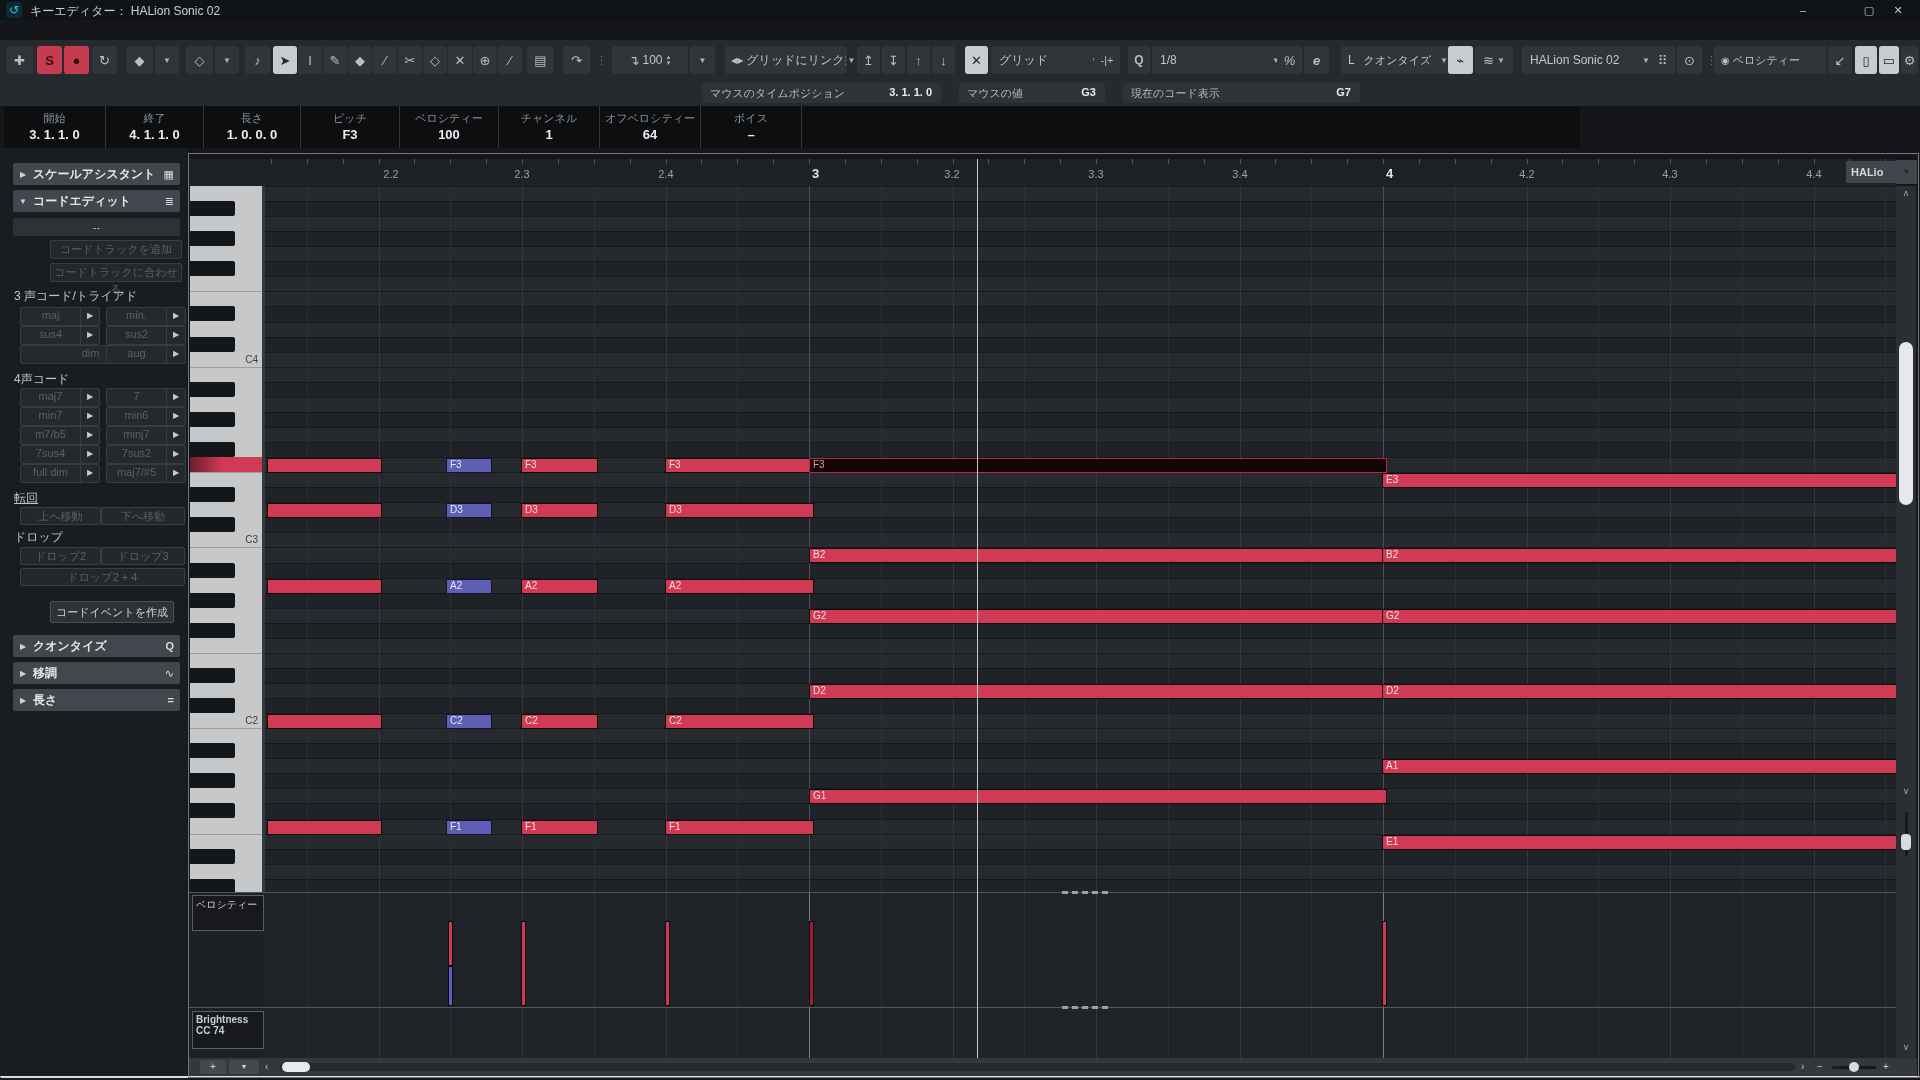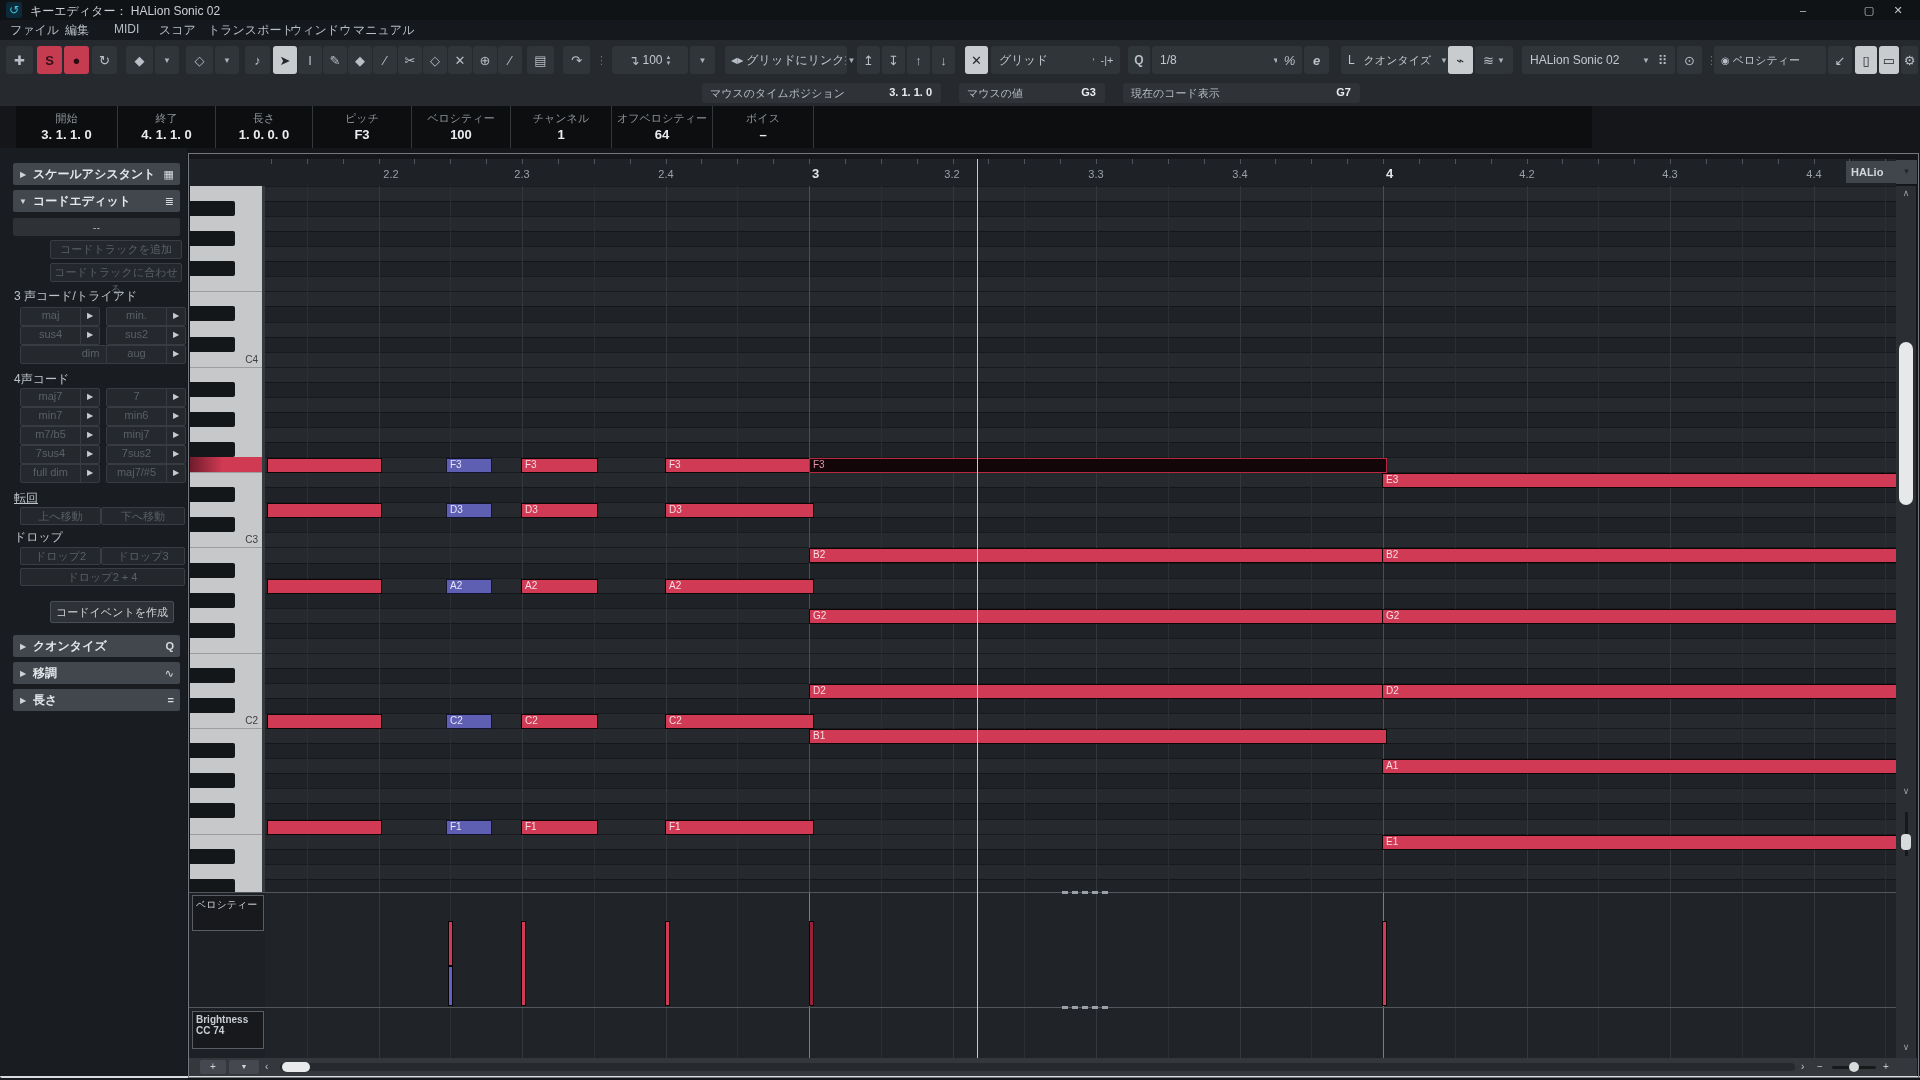--- a/index.html
+++ b/index.html
@@ -21,21 +21,21 @@
   .tb-btn.active{background:#c9cccf;color:#23262a;}
   .tb-dd{font-size:8px;color:#aab0b6;}
   .tb-label{font-size:12px;color:#c3c8cd;white-space:nowrap;}
   .tb-more{position:absolute;top:10px;width:6px;color:#6d737a;font-size:11px;line-height:20px;}
   
   #statusrow{left:0;top:80px;width:1920px;height:26px;background:#26292d;}
   .st-box{position:absolute;top:3px;height:20px;background:#2f3338;border-radius:3px;}
   .st-label{position:absolute;left:8px;top:3px;font-size:11px;color:#b9bfc5;white-space:nowrap;}
   .st-value{position:absolute;right:9px;top:3px;font-size:11px;color:#e9ecef;font-weight:bold;white-space:nowrap;}
   
-  #infoline{left:16px;top:106px;width:1576px;height:42px;background:#0c0e10;}
+  #infoline{left:4px;top:106px;width:1576px;height:42px;background:#0c0e10;}
   .il-col{position:absolute;top:0;height:42px;border-right:1px solid #34383d;}
   .il-label{position:absolute;left:0;right:0;top:5px;text-align:center;font-size:11px;color:#8d939a;white-space:nowrap;}
   .il-value{position:absolute;left:0;right:0;top:21px;text-align:center;font-size:13px;color:#eaedf0;font-weight:bold;white-space:nowrap;}
   
   #sidebar{left:0;top:148px;width:187px;height:932px;background:#191c20;}
   .sb-header{position:absolute;left:13px;width:167px;height:22px;background:#42474d;border-radius:2px;
              display:flex;align-items:center;font-size:12px;color:#e4e7ea;font-weight:bold;}
   .sb-header .tri{width:20px;text-align:center;font-size:8px;color:#cfd4d8;}
   .sb-header .hicon{position:absolute;right:6px;font-size:11px;color:#d6dade;font-weight:normal;}
   .sb-display{position:absolute;left:13px;width:167px;height:18px;background:#2e3237;border-radius:2px;
@@ -106,29 +106,20 @@
 <div id="stage">
 
   <div class="abs" id="titlebar">
     <div class="abs" id="app-icon">↺</div>
     <div class="abs" id="title-text">キーエディター： HALion Sonic 02</div>
     <div class="abs winctl" style="left:1781px;">–</div>
     <div class="abs winctl" style="left:1847px;">▢</div>
     <div class="abs winctl" style="left:1876px;">✕</div>
   </div>
 
-  <div class="abs" id="menubar">
-      <div class="menu-item" style="left: 10px;">ファイル</div>
-      <div class="menu-item" style="left: 65px;">編集</div>
-      <div class="menu-item" style="left: 114px;">MIDI</div>
-      <div class="menu-item" style="left: 159px;">スコア</div>
-      <div class="menu-item" style="left: 208px;">トランスポート</div>
-      <div class="menu-item" style="left: 290px;">ウィンドウ</div>
-      <div class="menu-item" style="left: 353px;">マニュアル</div>
-    </div>
 
   <div class="abs" id="toolbar">
     <div class="tb-btn" style="left:6px;width:27px;">
         <span>✚</span>
       </div>
     <div class="tb-btn red" style="left:37px;width:25px;">
         <span>S</span>
       </div>
     <div class="tb-btn red" style="left:64px;width:25px;">
         <span style="color:#2a0b12">●</span>
@@ -653,21 +644,21 @@
       <div class="note red" style="position: absolute; left: 256px; top: 634px; width: 72px; height: 13px;">F1</div>
       <div class="note red" style="position: absolute; left: 400px; top: 272px; width: 144px; height: 13px;">F3</div>
       <div class="note red" style="position: absolute; left: 400px; top: 317px; width: 144px; height: 13px;">D3</div>
       <div class="note red" style="position: absolute; left: 400px; top: 393px; width: 144px; height: 13px;">A2</div>
       <div class="note red" style="position: absolute; left: 400px; top: 528px; width: 144px; height: 13px;">C2</div>
       <div class="note red" style="position: absolute; left: 400px; top: 634px; width: 144px; height: 13px;">F1</div>
       <div class="note selected" style="position: absolute; left: 544px; top: 272px; width: 573px; height: 13px;">F3</div>
       <div class="note red" style="position: absolute; left: 544px; top: 362px; width: 573px; height: 13px;">B2</div>
       <div class="note red" style="position: absolute; left: 544px; top: 423px; width: 573px; height: 13px;">G2</div>
       <div class="note red" style="position: absolute; left: 544px; top: 498px; width: 573px; height: 13px;">D2</div>
-      <div class="note red" style="position: absolute; left: 544px; top: 543px; width: 573px; height: 13px;">B1</div>
+      <div class="note red" style="position: absolute; left: 544px; top: 603px; width: 573px; height: 13px;">G1</div>
       <div class="note red" style="position: absolute; left: 1117px; top: 287px; width: 516px; height: 13px;">E3</div>
       <div class="note red" style="position: absolute; left: 1117px; top: 362px; width: 516px; height: 13px;">B2</div>
       <div class="note red" style="position: absolute; left: 1117px; top: 423px; width: 516px; height: 13px;">G2</div>
       <div class="note red" style="position: absolute; left: 1117px; top: 498px; width: 516px; height: 13px;">D2</div>
       <div class="note red" style="position: absolute; left: 1117px; top: 573px; width: 516px; height: 13px;">A1</div>
       <div class="note red" style="position: absolute; left: 1117px; top: 649px; width: 516px; height: 13px;">E1</div>
     </div>
 
   <div class="abs lane-sep" style="top:892px;"></div>
   <div class="abs lane-handle" style="left:1062px;top:891px;"></div>

